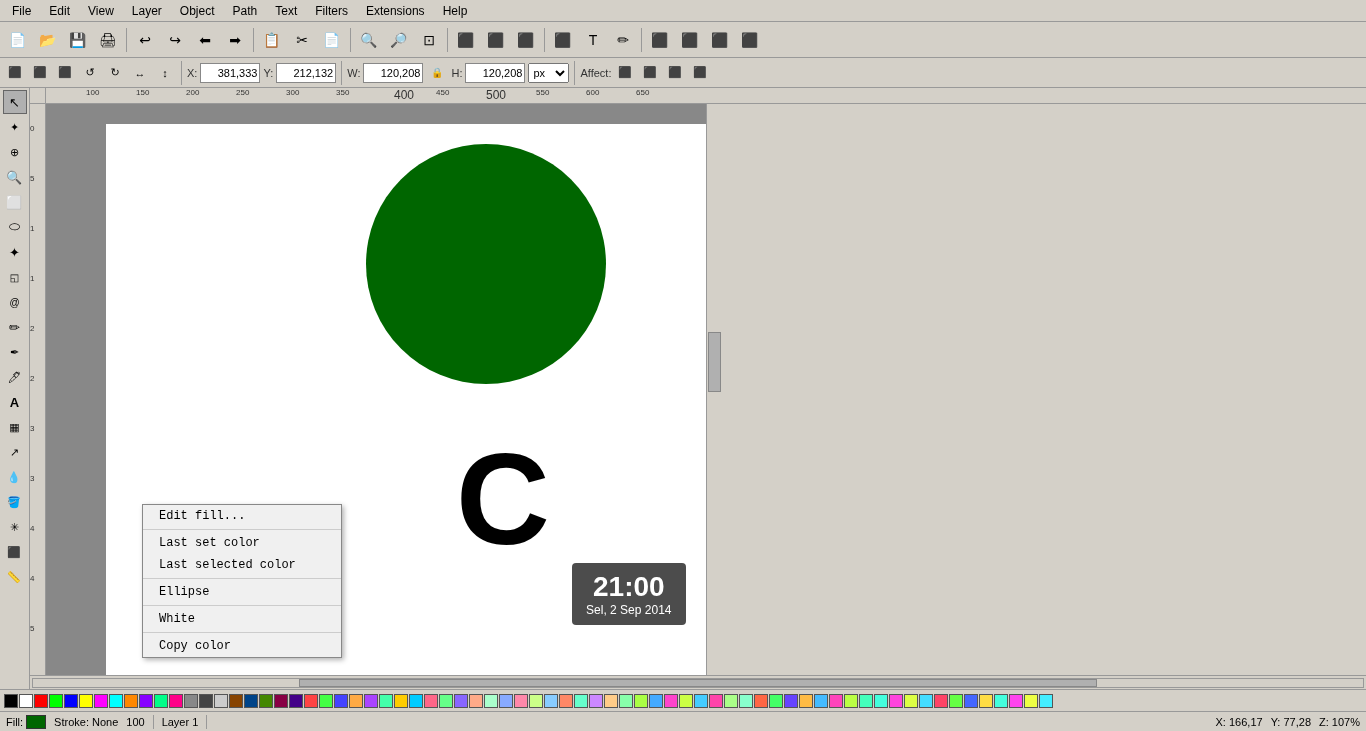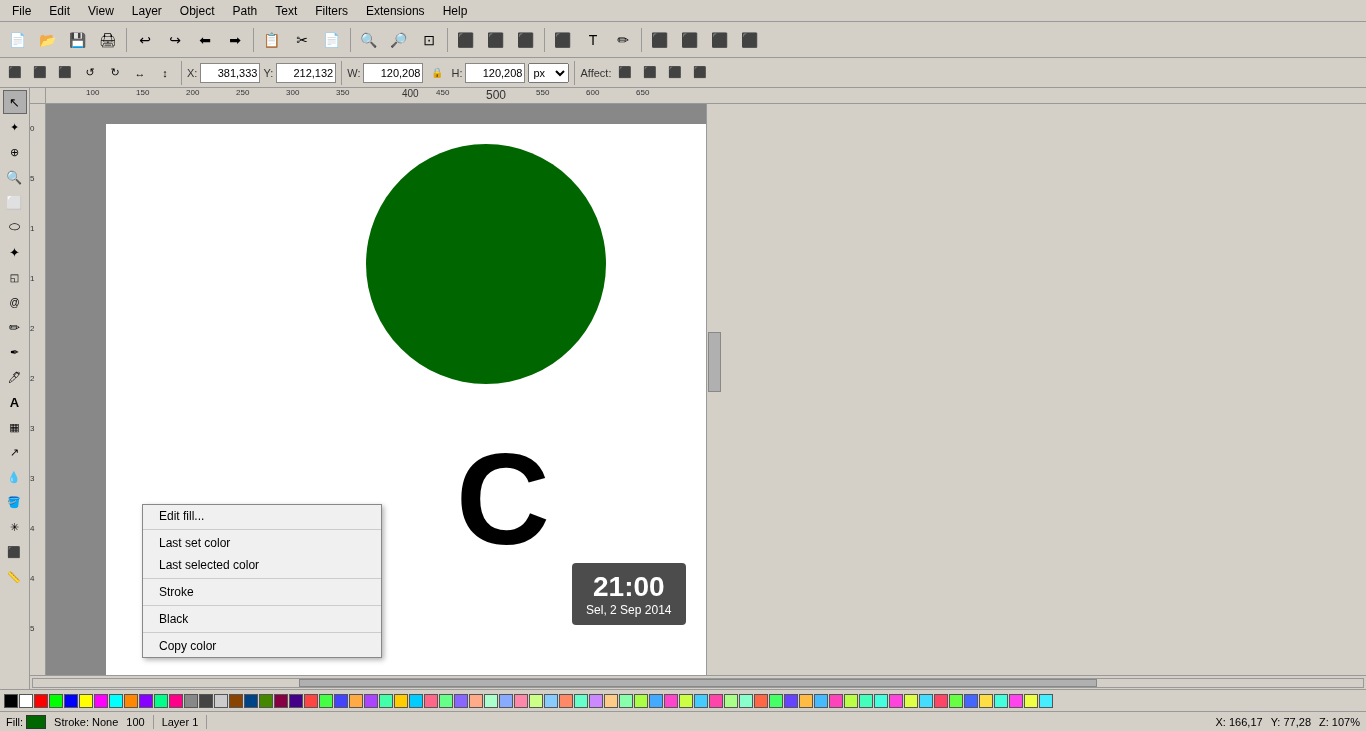--- a/index.html
+++ b/index.html
@@ -113,23 +113,23 @@
     }
     .scroll-thumb {
       position: absolute; top: 40%; left: 1px;
       width: 13px; height: 60px; background: #b0b0b0;
       border: 1px solid #888;
     }
 
     
     #context-menu {
       position: absolute; left: 96px; top: 400px;
-      width: 240px; background: #f0f0f0;
+      width: 200px; background: #f0f0f0;
       border: 1px solid #888; box-shadow: 2px 2px 5px rgba(0,0,0,0.3);
-      z-index: 100; font-size: 12px;
+      z-index: 100; font-size: 12px; font-family: Liberation Mono, monospace;
     }
     .cm-item {
       padding: 4px 16px; cursor: pointer; white-space: nowrap;
       color: #000;
     }
     .cm-sep { height: 1px; background: #ccc; margin: 2px 0; }
 
     
     #palette {
       height: 22px; background: #d4d0c8; border-top: 1px solid #999;
@@ -278,21 +278,21 @@
 
     <div id="ruler-h">
       <div id="ruler-corner"></div>
       <div style="position:relative;flex:1;height:100%;overflow:hidden;">
         <span style="position:absolute;left:40px;font-size:8px">100</span>
         <span style="position:absolute;left:90px;font-size:8px">150</span>
         <span style="position:absolute;left:140px;font-size:8px">200</span>
         <span style="position:absolute;left:190px;font-size:8px">250</span>
         <span style="position:absolute;left:240px;font-size:8px">300</span>
         <span style="position:absolute;left:290px;font-size:8px">350</span>
-        <span style="position:absolute;left:356px;font-size:10px">400</span>
+        <span style="position:absolute;left:348px;font-size:12px">400</span>
         <span style="position:absolute;left:390px;font-size:8px">450</span>
         <span style="position:absolute;left:440px;font-size:12px">500</span>
         <span style="position:absolute;left:490px;font-size:8px">550</span>
         <span style="position:absolute;left:540px;font-size:8px">600</span>
         <span style="position:absolute;left:590px;font-size:8px">650</span>
       </div>
     </div>
 
     <div id="canvas-wrap">
 
@@ -318,23 +318,23 @@
           <div class="letter-c">C</div>
 
         </div>
 
         <div id="context-menu">
           <div class="cm-item">Edit fill...</div>
           <div class="cm-sep"></div>
           <div class="cm-item">Last set color</div>
           <div class="cm-item">Last selected color</div>
           <div class="cm-sep"></div>
-          <div class="cm-item">Stroke</div>
+          <div class="cm-item">Ellipse</div>
           <div class="cm-sep"></div>
-          <div class="cm-item">Black</div>
+          <div class="cm-item">White</div>
           <div class="cm-sep"></div>
           <div class="cm-item">Copy color</div>
 
         </div>
 
         <div id="clock">
           <div id="clock-time">21:00</div>
           <div id="clock-date">Sel, 2 Sep 2014</div>
         </div>
       </div>

